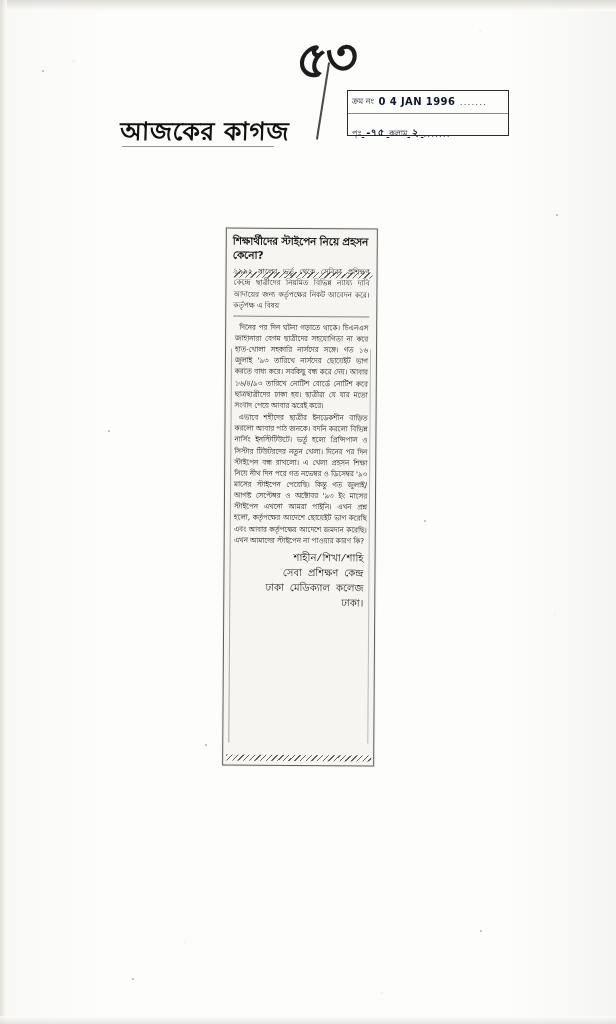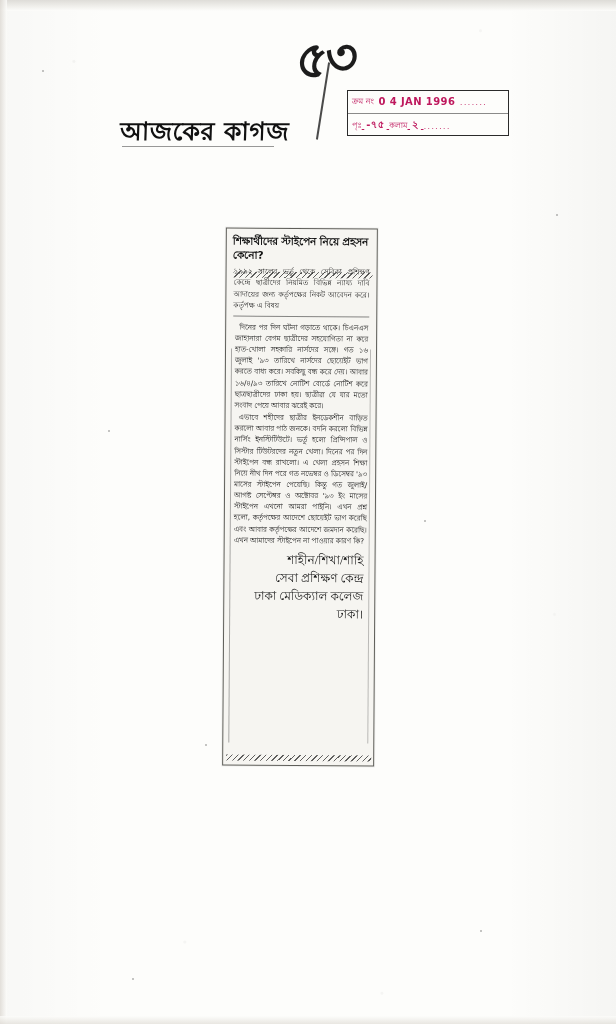--- a/index.html
+++ b/index.html
@@ -111,30 +111,30 @@
   
   #date-stamp {
     position: absolute;
     left: 347px;
     top: 90px;
     width: 162px;
     height: 46px;
     border: 1px solid #2b2b2b;
     box-sizing: border-box;
     font-family: "DejaVu Sans", sans-serif;
-    color: #be185d;
+    color: #0f172a;
   }
   #date-stamp .stamp-row {
     position: absolute;
     left: 4px;
     font-size: 8px;
     white-space: nowrap;
   }
   #date-stamp .stamp-row.r1 { top: 4px; }
-  #date-stamp .stamp-row.r2 { top: 26px; text-decoration: underline; }
+  #date-stamp .stamp-row.r2 { top: 34px; text-decoration: underline; }
   .stamp-label {
     display: inline-block;
     vertical-align: middle;
   }
   .stamp-value {
     display: inline-block;
     vertical-align: middle;
     font-size: 10px;
     font-weight: 700;
     letter-spacing: .4px;
@@ -225,22 +225,22 @@
     text-align: justify;
     letter-spacing: -0.1px;
     column-count: 1;
   }
   #clip-body p {
     margin: 0 0 1px 0;
     text-indent: 4px;
   }
 
   #clip-signature {
-    font-family: Liberation Serif, serif;
-    font-size: 12px;
+    font-family: Liberation Mono, monospace;
+    font-size: 10px;
     line-height: 1.5;
     color: #1a1a1a;
     text-align: right;
     padding: 4px 7px 0 0;
   }
   #clip-signature div { white-space: nowrap; }
 
   
   #clip-left-rule {
     position: absolute;

